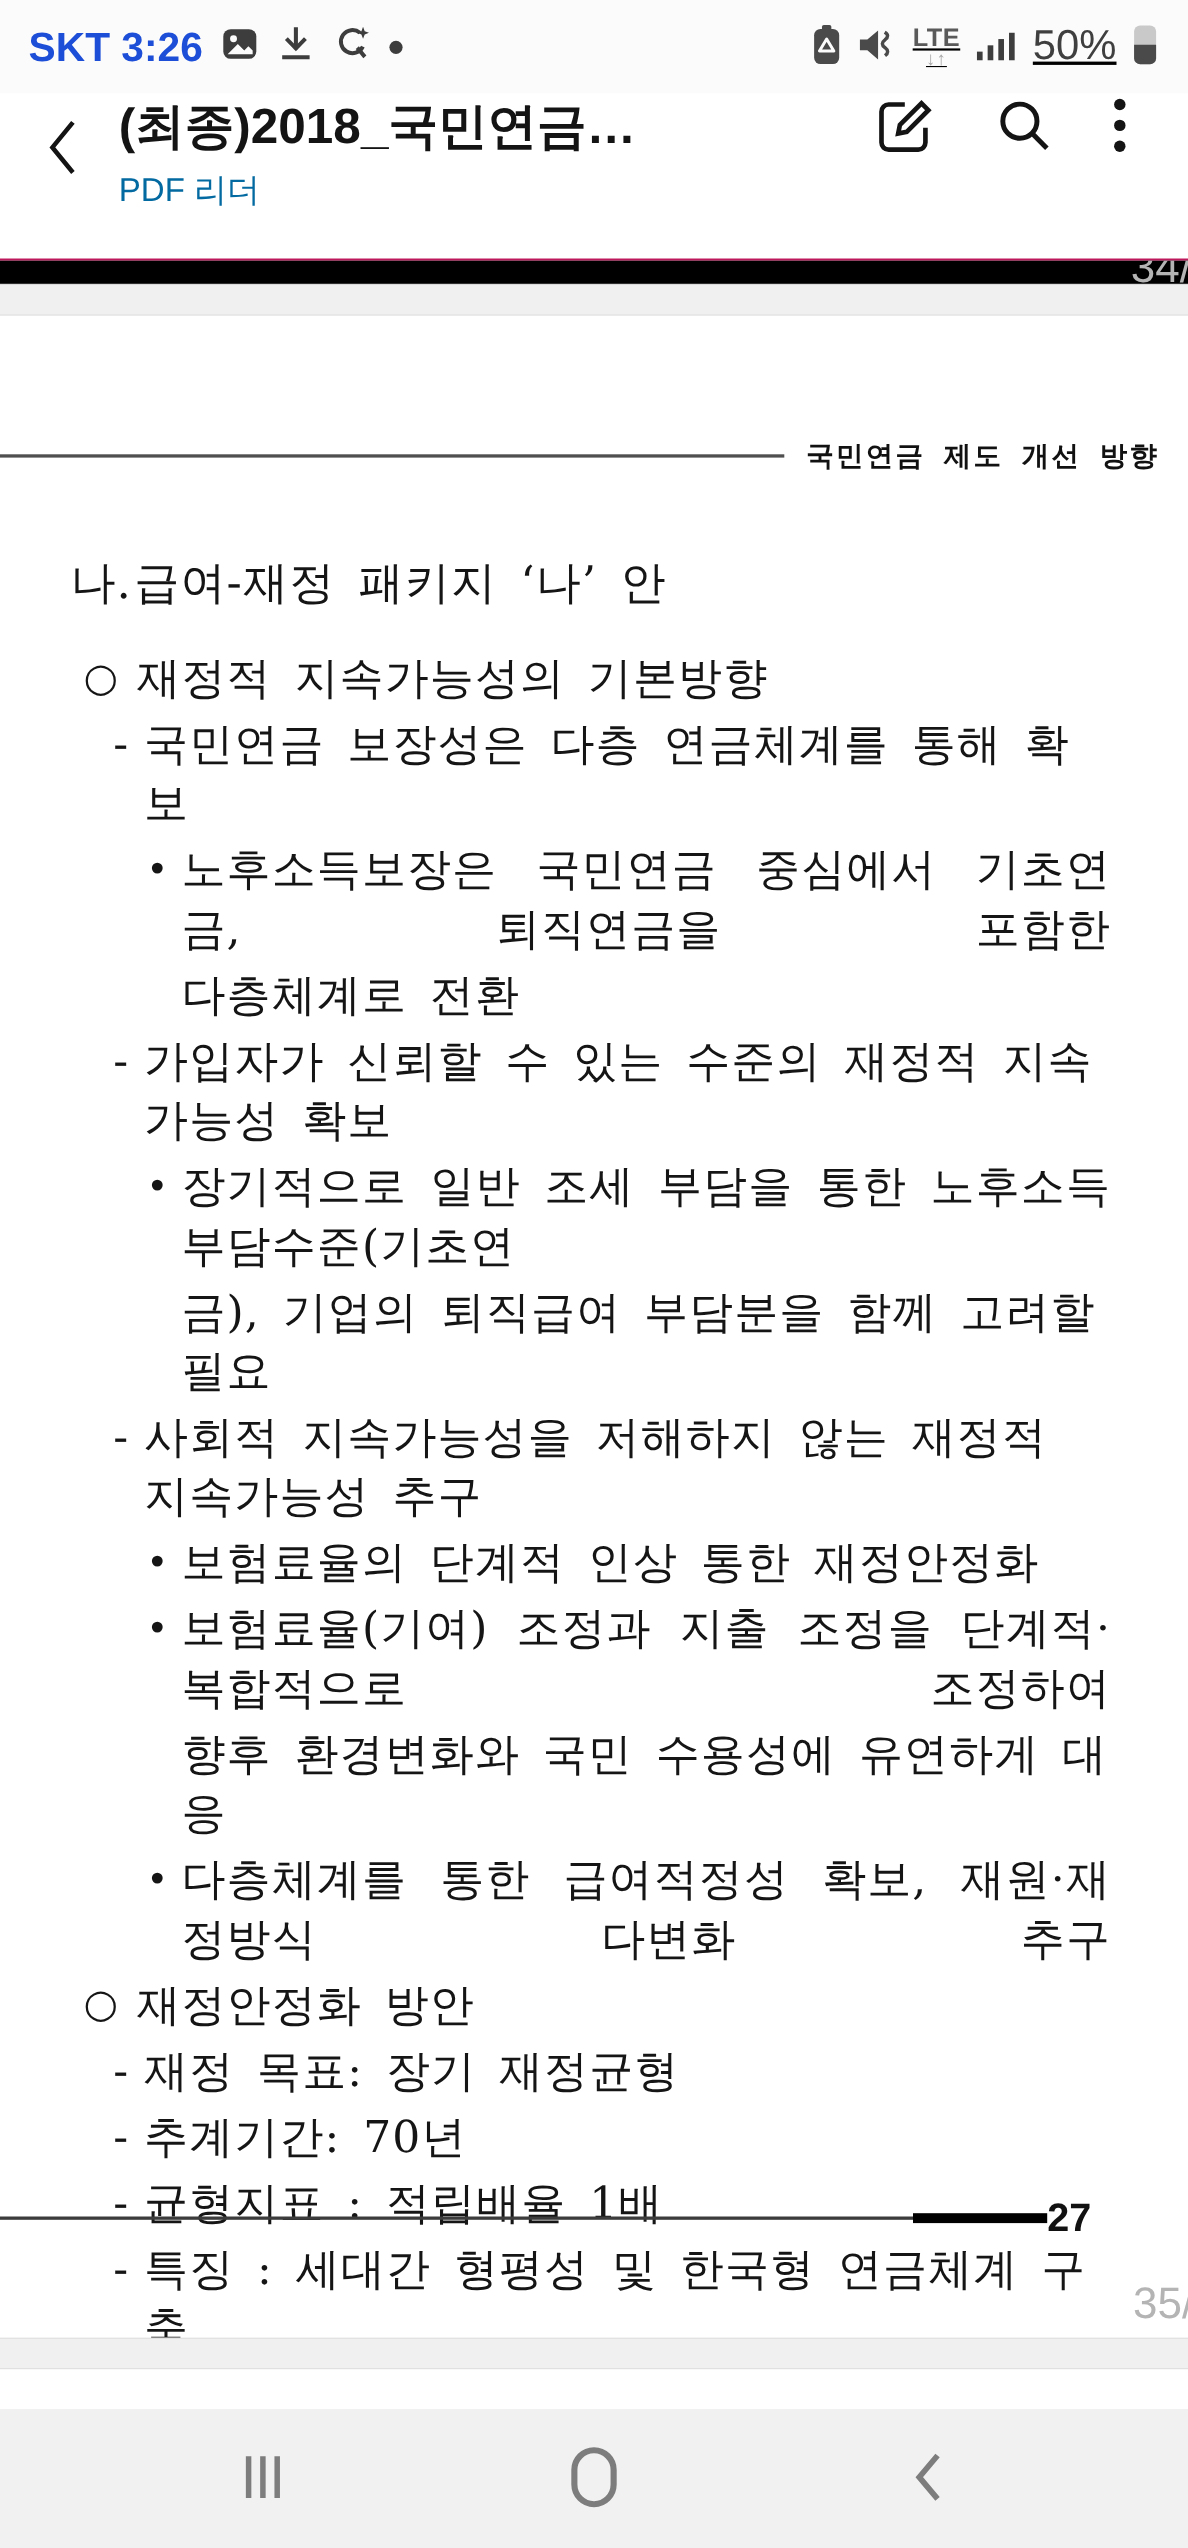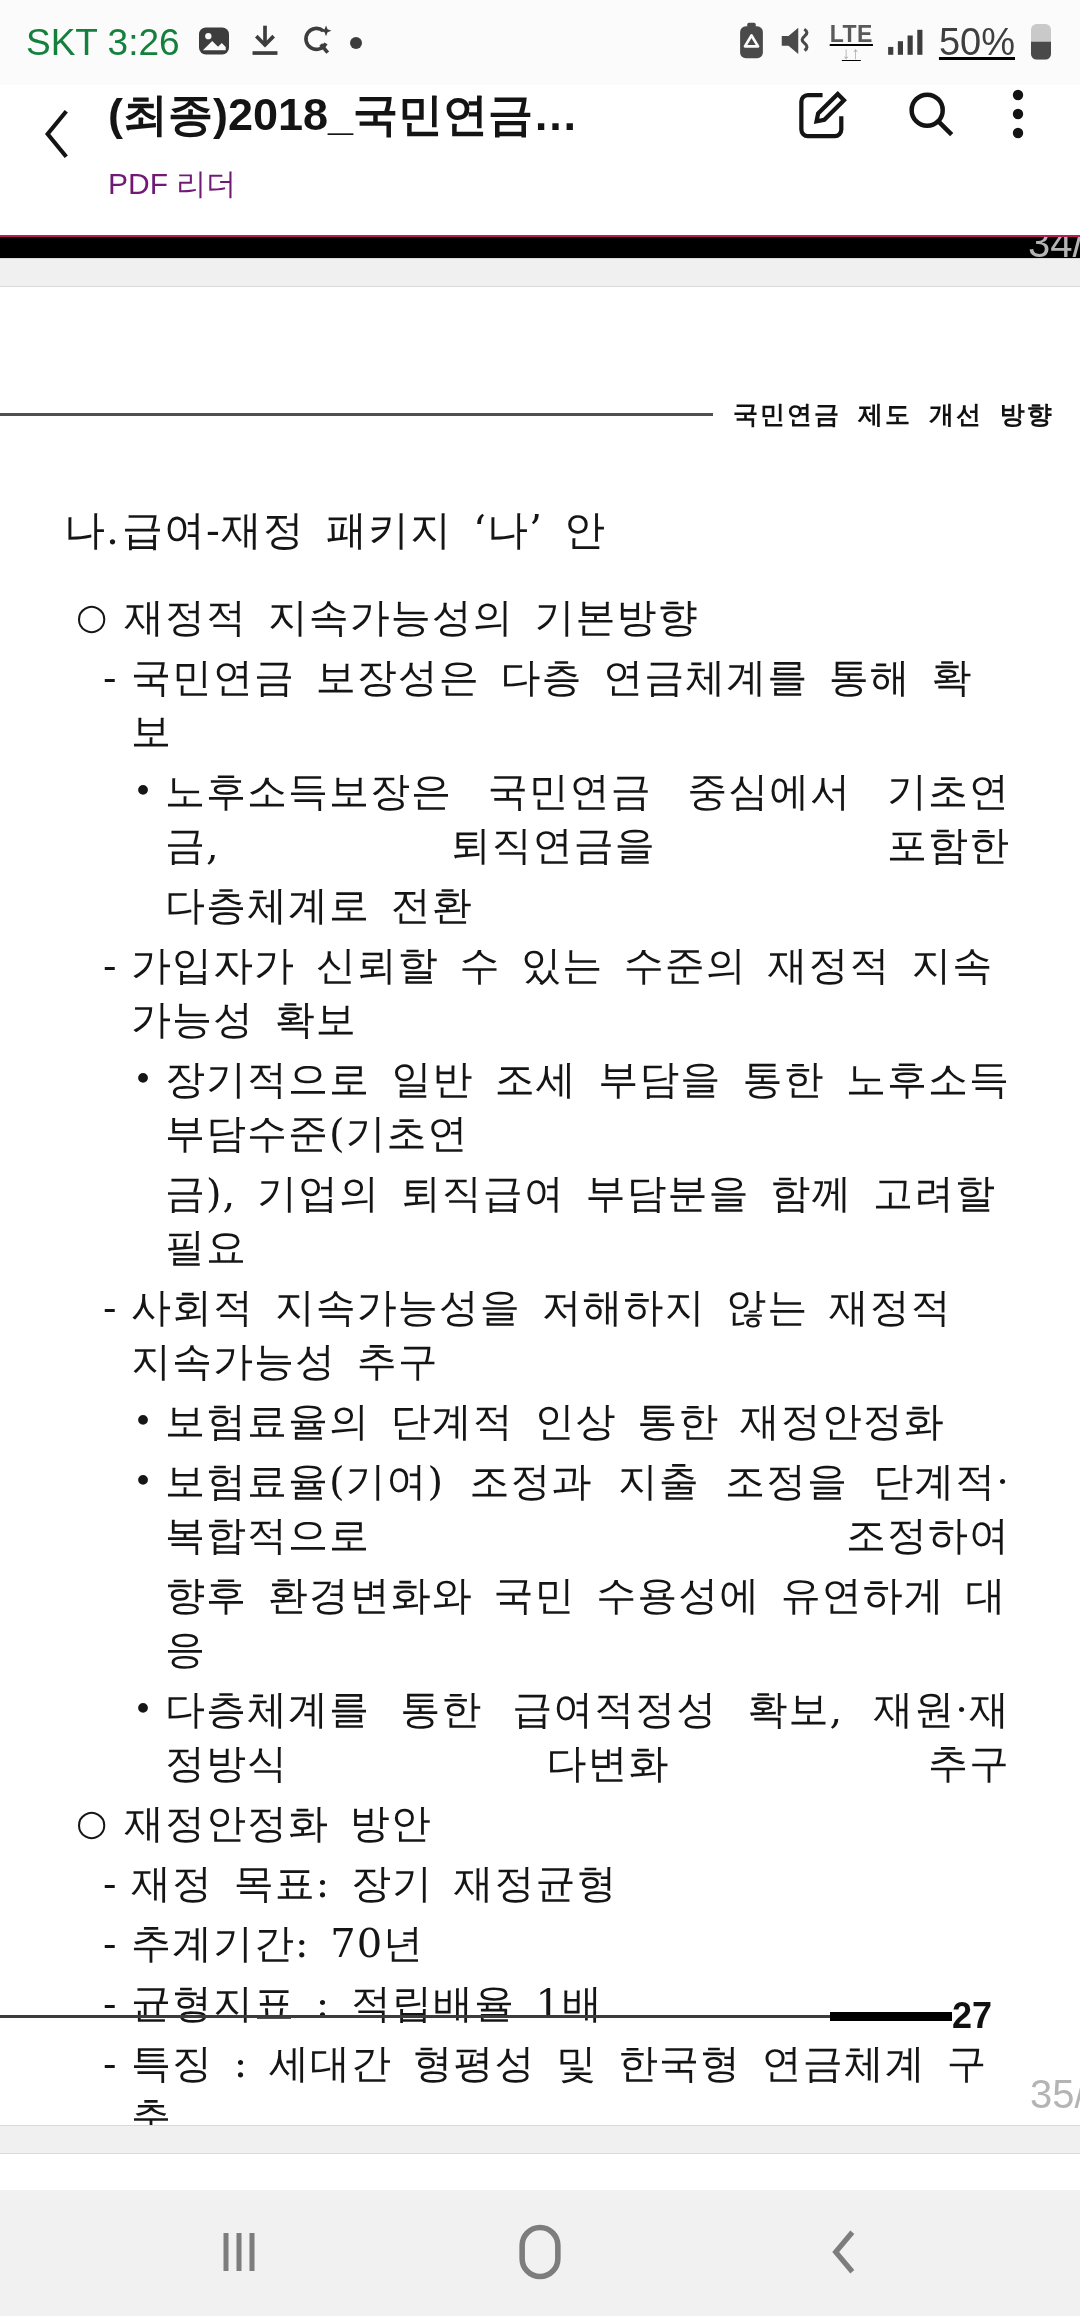--- a/index.html
+++ b/index.html
@@ -3,33 +3,33 @@
 <meta charset="utf-8">
 <style>
   html,body{margin:0;padding:0;}
   body{
     width:1080px;height:2316px;overflow:hidden;background:#ffffff;
     font-family:"Liberation Sans",sans-serif;position:relative;
   }
   
   .status-bar{height:85px;background:#fbfbfb;display:flex;align-items:center;padding:0 26px;box-sizing:border-box;}
   .sb-left{display:flex;align-items:center;gap:16px;}
-  .sb-time{font-size:37px;color:#15803d;}
+  .sb-time{font-size:37px;color:#1d4ed8;font-weight:bold;}
   .sb-right{margin-left:auto;display:flex;align-items:center;gap:13px;text-decoration:underline;}
   .sb-pct{font-size:38px;color:#3f3f3f;}
   .lte-wrap{display:flex;flex-direction:column;align-items:center;line-height:1;}
   .lte-txt{font-size:23px;font-weight:700;color:#5a5a5a;letter-spacing:0.5px;}
   .lte-arrows{font-size:17px;color:#a8a8a8;margin-top:-1px;letter-spacing:1px;}
   .sb-dot{width:12px;height:12px;border-radius:50%;background:#3d3d3d;display:inline-block;}
   
   .app-header{height:152px;background:#ffffff;border-bottom:2px solid #be185d;display:flex;align-items:flex-start;padding:0 24px 0 22px;box-sizing:border-box;}
   .hdr-back{width:72px;height:100px;display:flex;align-items:center;justify-content:center;background:none;border:none;padding:0;}
   .title-block{margin-left:14px;flex:1;min-width:0;overflow:hidden;}
   .hdr-title{font-size:45px;font-weight:600;color:#141414;white-space:nowrap;letter-spacing:0;}
-  .hdr-subtitle{font-size:30px;color:#701a75;margin-top:19px;}
+  .hdr-subtitle{font-size:30px;color:#0369a1;margin-top:8px;}
   .hdr-actions{display:flex;align-items:center;gap:52px;padding-right:30px;}
   .icon-btn{background:none;border:none;padding:0;display:flex;align-items:center;justify-content:center;}
   
   .page-strip-prev{height:21px;background:#000000;position:relative;overflow:hidden;}
   .counter-prev{position:absolute;left:1028px;bottom:-8px;font-size:40px;color:#b4b4b4;}
   .gap-strip{height:29px;background:#f0f0f0;border-top:1px solid #d9d9d9;border-bottom:1px solid #d9d9d9;box-sizing:border-box;}
   .page-strip-next{height:36px;background:#ffffff;}
   
   .pdf-page{height:1838px;background:#ffffff;position:relative;overflow:hidden;color:#151515;
             font-family:"DejaVu Serif",serif;}

